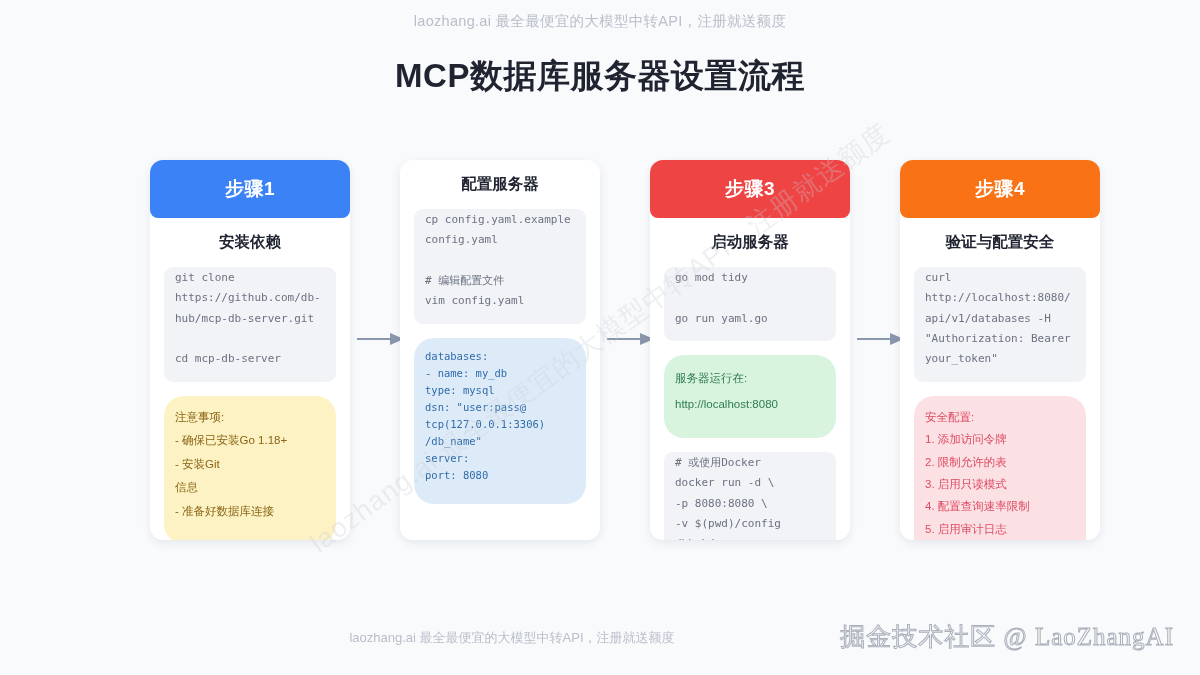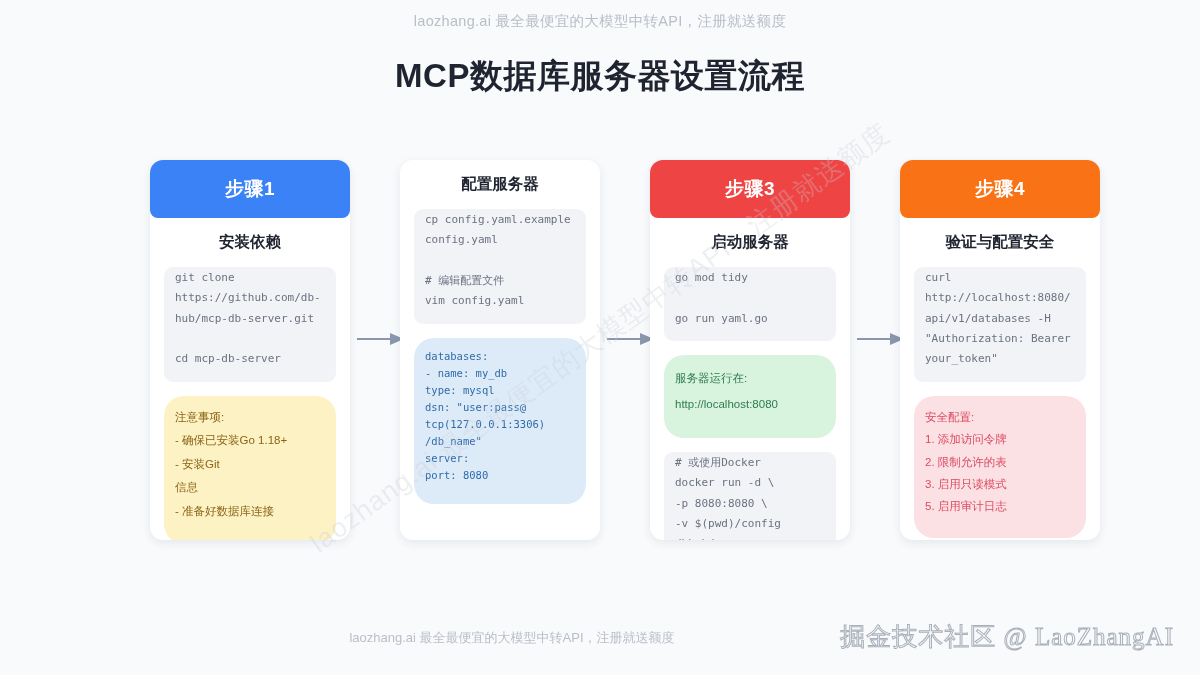--- a/index.html
+++ b/index.html
@@ -253,20 +253,21 @@
       <span>步骤4</span>
     </div>
     <div class="card-title">验证与配置安全</div>
     <div class="card-body">
       <div class="code-box">curl http://localhost:8080/api/v1/databases -H "Authorization: Bearer your_token"</div>
       <div class="note-box note-red">
         <span class="nb-line">安全配置:</span>
         <span class="nb-line">1. 添加访问令牌</span>
         <span class="nb-line">2. 限制允许的表</span>
         <span class="nb-line">3. 启用只读模式</span>
+        <span class="nb-line">4. 配置查询速率限制</span>
         <span class="nb-line">5. 启用审计日志</span>
 
       </div>
     </div>
   </div>
 
 </div>
 
 <div class="wm-diagonal">laozhang.ai 最全最便宜的大模型中转API，注册就送额度</div>
 

